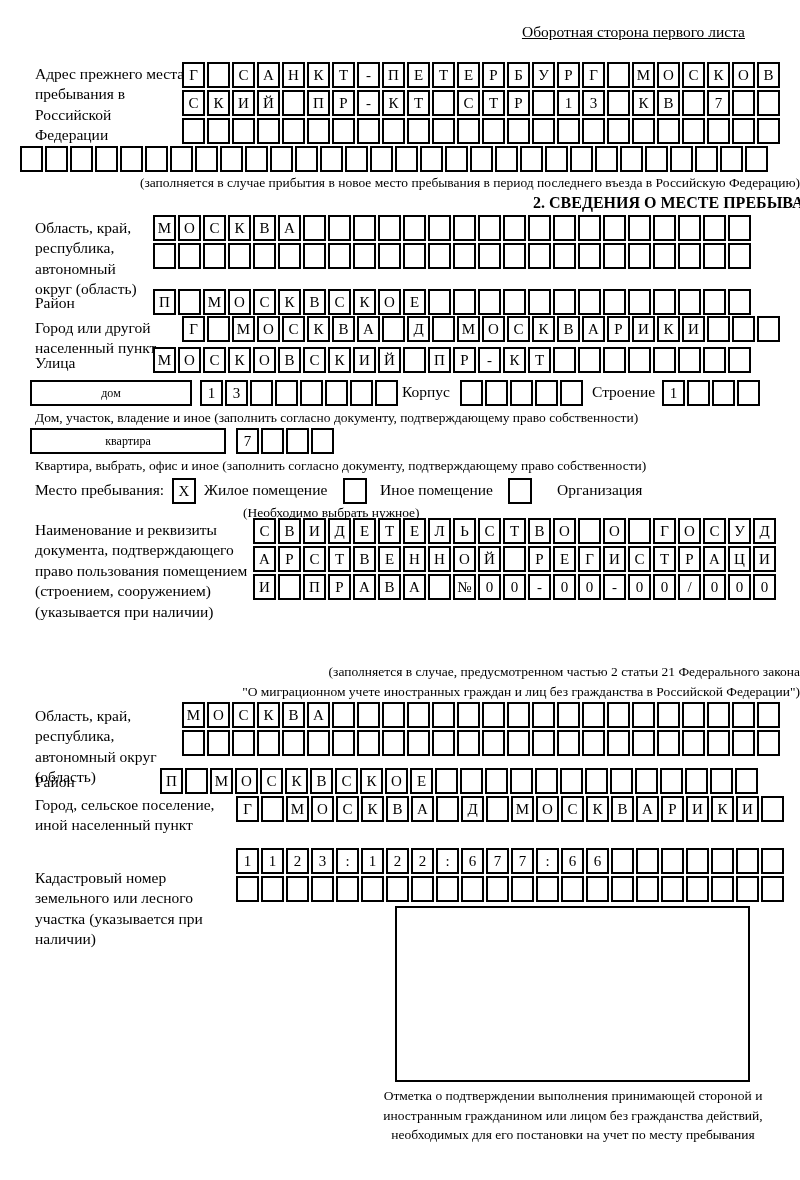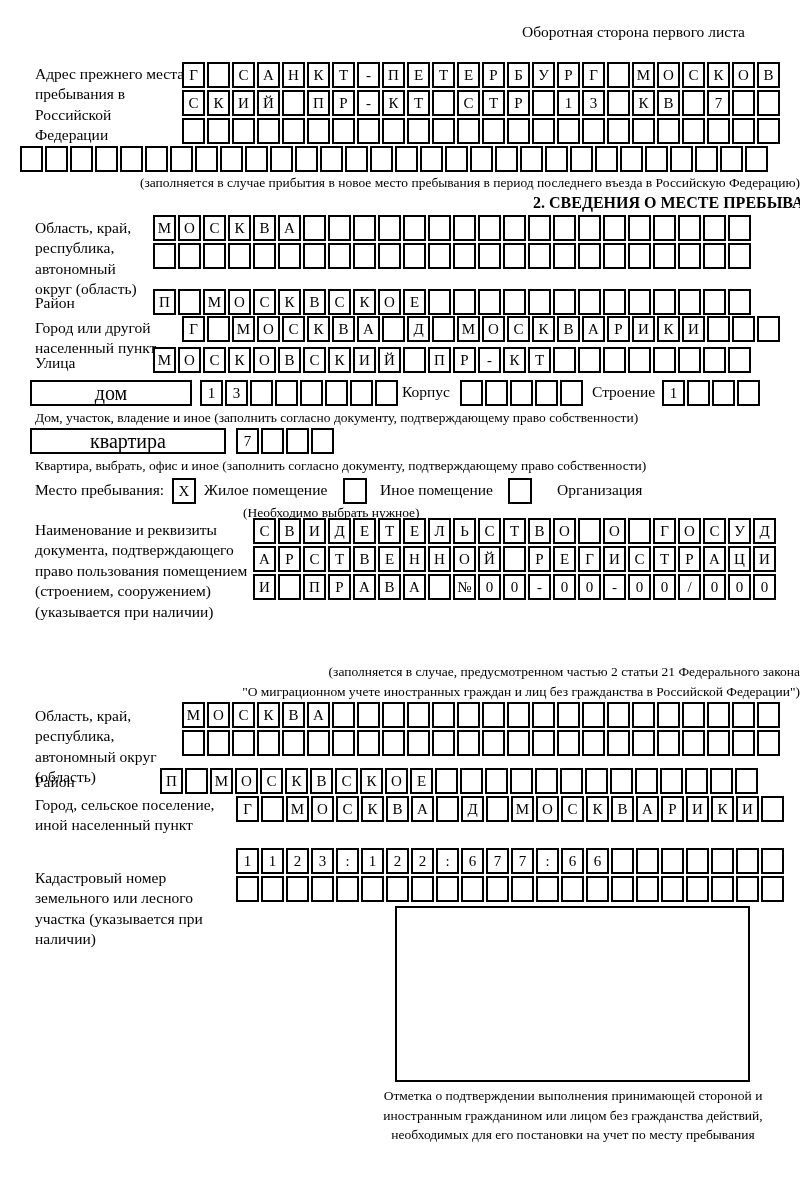--- a/index.html
+++ b/index.html
@@ -7,31 +7,31 @@
         font-family:"Liberation Serif",serif;overflow:hidden;}
   .abs{position:absolute;}
   .lbl{font-size:15.5px;line-height:1.32;}
   .note{font-size:13.5px;}
   .center{left:0;width:100%;text-align:right;}
   .h-bold{font-weight:bold;font-size:16px;}
   .boxrow{font-size:0;white-space:nowrap;height:20px;}
   .cbox{display:inline-block;width:19px;height:22px;border:2px solid #000;margin-right:2px;
         text-align:center;font-size:15px;line-height:22px;vertical-align:top;
         font-family:"Liberation Serif",serif;background:#fff;}
-  .wbox{border:2px solid #000;height:22px;line-height:22px;text-align:center;font-size:20px;background:#fff;}
+  .wbox{border:2px solid #000;height:22px;line-height:22px;text-align:center;font-size:12px;background:#fff;}
   .chk{display:inline-block;width:20px;height:22px;border:2px solid #000;text-align:center;
        font-size:15px;line-height:22px;vertical-align:top;background:#fff;}
   .stamp{border:2px solid #000;background:#fff;}
 </style>
 </head>
 <body>
 
 <div class="page">
 
-  <div class="abs lbl" style="top:22px;right:55px;">Оборотная сторона первого листа</div>
+  <div class="abs lbl" style="top:22px;right:55px;text-decoration:underline;">Оборотная сторона первого листа</div>
 
   <div class="abs lbl" style="left:35px;top:64px;width:150px;">Адрес прежнего места пребывания в Российской Федерации</div>
   <div class="abs boxrow" style="left:182px;top:62px;"><span class="cbox">Г</span><span class="cbox"></span><span class="cbox">С</span><span class="cbox">А</span><span class="cbox">Н</span><span class="cbox">К</span><span class="cbox">Т</span><span class="cbox">-</span><span class="cbox">П</span><span class="cbox">Е</span><span class="cbox">Т</span><span class="cbox">Е</span><span class="cbox">Р</span><span class="cbox">Б</span><span class="cbox">У</span><span class="cbox">Р</span><span class="cbox">Г</span><span class="cbox"></span><span class="cbox">М</span><span class="cbox">О</span><span class="cbox">С</span><span class="cbox">К</span><span class="cbox">О</span><span class="cbox">В</span></div>
   <div class="abs boxrow" style="left:182px;top:90px;"><span class="cbox">С</span><span class="cbox">К</span><span class="cbox">И</span><span class="cbox">Й</span><span class="cbox"></span><span class="cbox">П</span><span class="cbox">Р</span><span class="cbox">-</span><span class="cbox">К</span><span class="cbox">Т</span><span class="cbox"></span><span class="cbox">С</span><span class="cbox">Т</span><span class="cbox">Р</span><span class="cbox"></span><span class="cbox">1</span><span class="cbox">3</span><span class="cbox"></span><span class="cbox">К</span><span class="cbox">В</span><span class="cbox"></span><span class="cbox">7</span><span class="cbox"></span><span class="cbox"></span></div>
   <div class="abs boxrow" style="left:182px;top:118px;"><span class="cbox"></span><span class="cbox"></span><span class="cbox"></span><span class="cbox"></span><span class="cbox"></span><span class="cbox"></span><span class="cbox"></span><span class="cbox"></span><span class="cbox"></span><span class="cbox"></span><span class="cbox"></span><span class="cbox"></span><span class="cbox"></span><span class="cbox"></span><span class="cbox"></span><span class="cbox"></span><span class="cbox"></span><span class="cbox"></span><span class="cbox"></span><span class="cbox"></span><span class="cbox"></span><span class="cbox"></span><span class="cbox"></span><span class="cbox"></span></div>
   <div class="abs boxrow" style="left:20px;top:146px;"><span class="cbox"></span><span class="cbox"></span><span class="cbox"></span><span class="cbox"></span><span class="cbox"></span><span class="cbox"></span><span class="cbox"></span><span class="cbox"></span><span class="cbox"></span><span class="cbox"></span><span class="cbox"></span><span class="cbox"></span><span class="cbox"></span><span class="cbox"></span><span class="cbox"></span><span class="cbox"></span><span class="cbox"></span><span class="cbox"></span><span class="cbox"></span><span class="cbox"></span><span class="cbox"></span><span class="cbox"></span><span class="cbox"></span><span class="cbox"></span><span class="cbox"></span><span class="cbox"></span><span class="cbox"></span><span class="cbox"></span><span class="cbox"></span><span class="cbox"></span></div>
   <div class="abs note center" style="top:175px;">(заполняется в случае прибытия в новое место пребывания в период последнего въезда в Российскую Федерацию)</div>
 
   <div class="abs h-bold center" style="top:194px;padding-left:40px;">2. СВЕДЕНИЯ О МЕСТЕ ПРЕБЫВАНИЯ</div>
 

